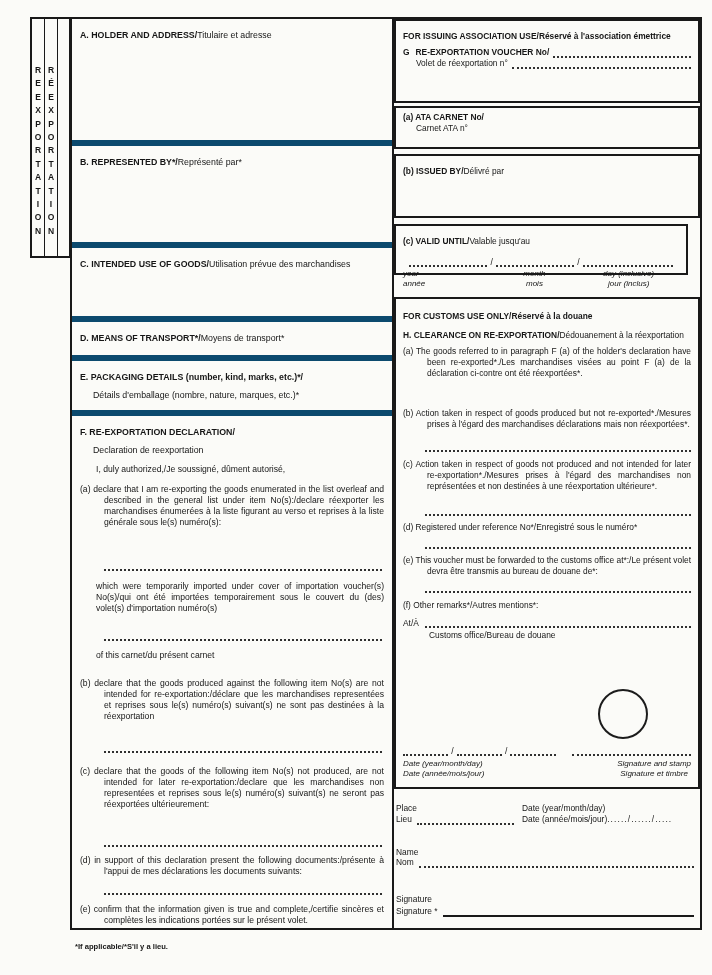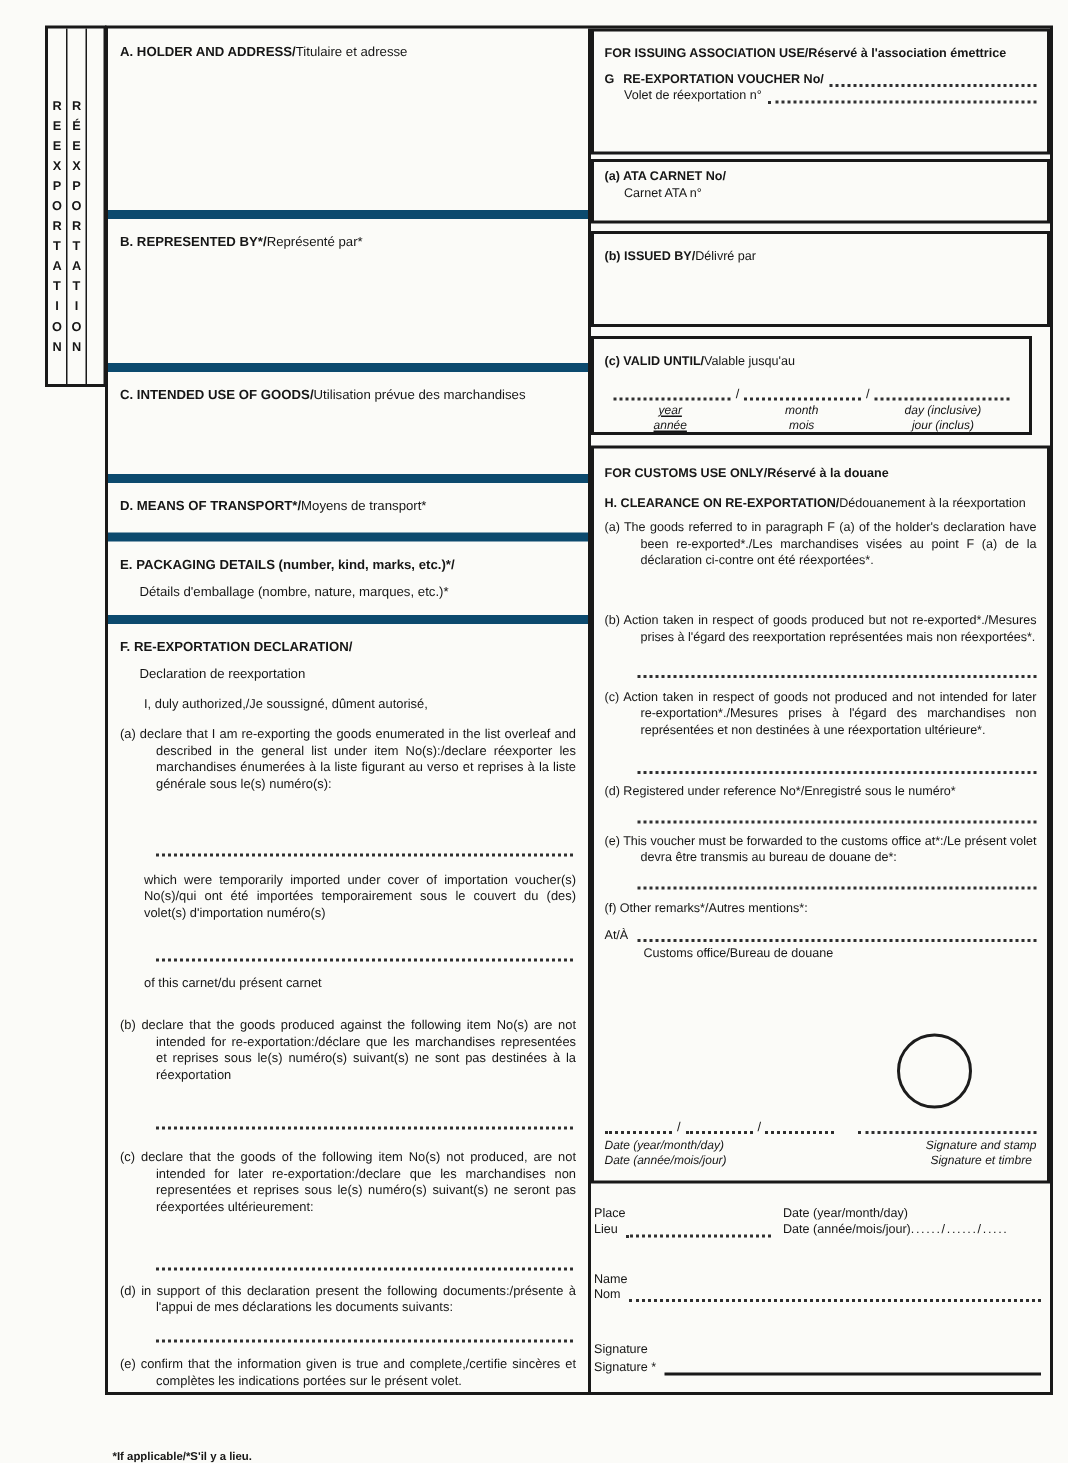--- a/index.html
+++ b/index.html
@@ -126,44 +126,44 @@
 
       <div class="box" style="left:0;right:0;top:87px;height:43px;padding:4px 7px;">
         <div class="t-en" style="font-size:8.4px;">(a) ATA CARNET No/</div>
         <div class="rtxt" style="margin-left:13px;">Carnet ATA n°</div>
       </div>
 
       <div class="box" style="left:0;right:0;top:135px;height:64px;padding:4px 7px;">
         <div><span class="t-en" style="font-size:8.4px;">(b) ISSUED BY/</span><span class="rtxt">Délivré par</span></div>
       </div>
 
-      <div class="box" style="left:0;right:12px;top:205px;height:66px;padding:4px 7px;">
+      <div class="box" style="left:0;right:12px;top:205px;height:51px;padding:4px 7px;">
         <div><span class="t-en" style="font-size:8.4px;">(c) VALID UNTIL/</span><span class="rtxt">Valable jusqu'au</span></div>
         <div class="flexrow" style="margin-top:9px;padding:0 6px;">
           <div class="dots" style="flex:1;"></div>
           <span class="sep">/</span>
           <div class="dots" style="flex:1;"></div>
           <span class="sep">/</span>
           <div class="dots" style="flex:1.15;"></div>
         </div>
         <div style="display:flex;margin-top:2px;">
-          <div class="ital" style="flex:1;text-align:center;text-decoration:underline;"><span>year</span><br><span>année</span></div>
+          <div class="ital" style="flex:1;text-align:left;"><span>year</span><br><span>année</span></div>
           <div class="ital" style="flex:1;text-align:center;"><span>month</span><br><span>mois</span></div>
           <div class="ital" style="flex:1.15;text-align:center;"><span>day (inclusive)</span><br><span>jour (inclus)</span></div>
         </div>
       </div>
 
       <div class="box" style="left:0;right:0;top:278px;height:492px;padding:6px 7px;">
         <div><span class="t-en" style="font-size:8.4px;">FOR CUSTOMS USE ONLY/</span><span class="t-en" style="font-size:8.4px;">Réservé à la douane</span></div>
 
         <div class="rtxt hangt" style="margin-top:7px;padding-left:14px;text-indent:-14px;"><span class="t-en" style="font-size:8.4px;">H. CLEARANCE ON RE-EXPORTATION/</span><span>Dédouanement à la réexportation</span></div>
 
         <div class="rtxt hang" style="margin-top:5px;text-align:justify;margin-bottom:30px;">(a) The goods referred to in paragraph F (a) of the holder's declaration have been re-exported*./Les marchandises visées au point F (a) de la déclaration ci-contre ont été réexportées*.</div>
 
-        <div class="rtxt hang" style="text-align:justify;margin-bottom:13px;">(b) Action taken in respect of goods produced but not re-exported*./Mesures prises à l'égard des reexportation représentées mais non réexportées*.</div>
+        <div class="rtxt hang" style="text-align:justify;margin-bottom:13px;">(b) Action taken in respect of goods produced but not re-exported*./Mesures prises à l'égard des marchandises déclarations mais non réexportées*.</div>
         <div class="dots" style="margin-left:22px;margin-bottom:7px;"></div>
 
         <div class="rtxt hang" style="text-align:justify;margin-bottom:16px;">(c) Action taken in respect of goods not produced and not intended for later re-exportation*./Mesures prises à l'égard des marchandises non représentées et non destinées à une réexportation ultérieure*.</div>
         <div class="dots" style="margin-left:22px;margin-bottom:6px;"></div>
 
         <div class="rtxt hang" style="text-align:justify;margin-bottom:7px;">(d) Registered under reference No*/Enregistré sous le numéro*</div>
         <div class="dots" style="margin-left:22px;margin-bottom:6px;"></div>
 
         <div class="rtxt hang" style="text-align:justify;margin-bottom:7px;">(e) This voucher must be forwarded to the customs office at*:/Le présent volet devra être transmis au bureau de douane de*:</div>
         <div class="dots" style="margin-left:22px;margin-bottom:7px;"></div>
@@ -226,15 +226,15 @@
           <div class="flexrow">
             <span class="rtxt">Signature *</span>
             <div class="solidline"></div>
           </div>
         </div>
       </div>
 
     </div>
   </div>
 
-  <div class="abs footnote" style="left:75px;top:966px;">*If applicable/*S'il y a lieu.</div>
+  <div class="abs footnote" style="left:75px;top:942px;">*If applicable/*S'il y a lieu.</div>
 
 </div>
 
 </body></html>

